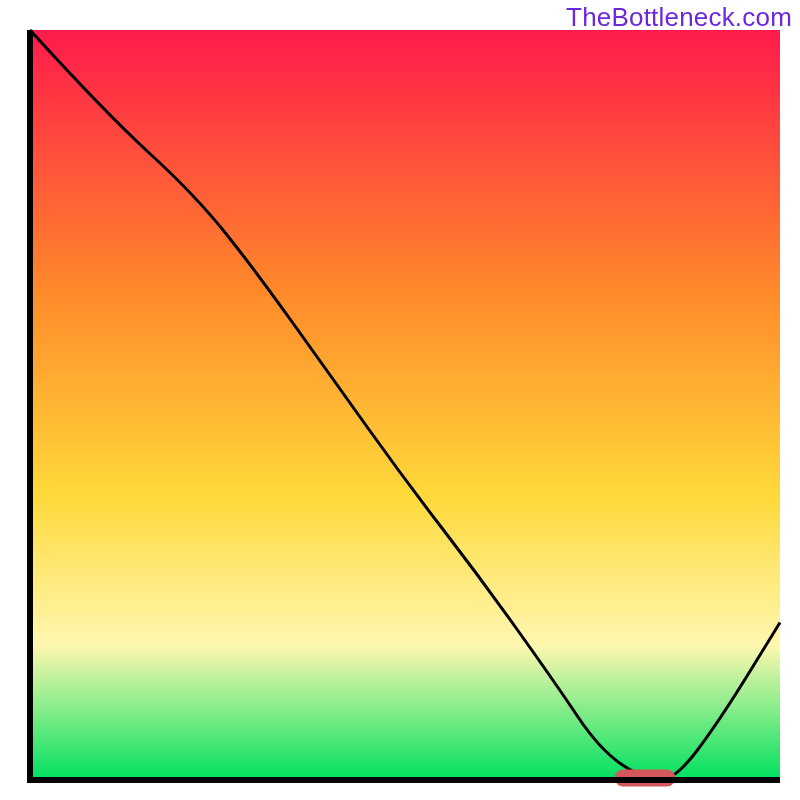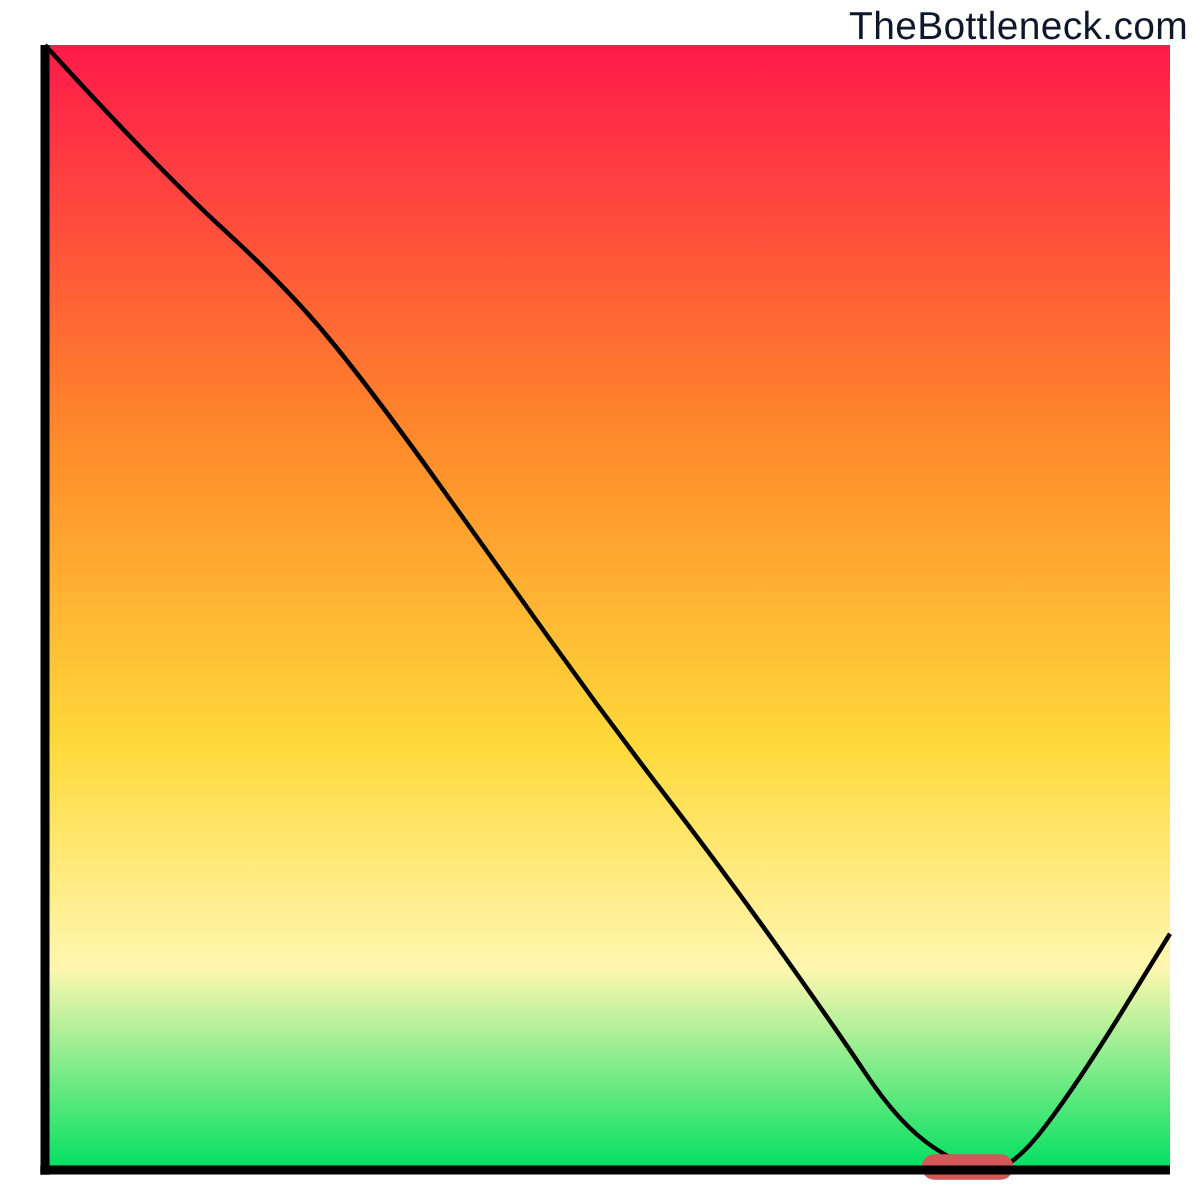--- a/index.html
+++ b/index.html
@@ -14,21 +14,21 @@
     position: relative;
     width: 800px;
     height: 800px;
   }
   .watermark {
     position: absolute;
     top: 2px;
     right: 8px;
     font-size: 26px;
     font-weight: 500;
-    color: #0f172a;
+    color: #6d28d9;
     letter-spacing: 0.2px;
   }
   svg.chart {
     position: absolute;
     top: 0;
     left: 0;
   }
 </style>
 </head>
 <body>

